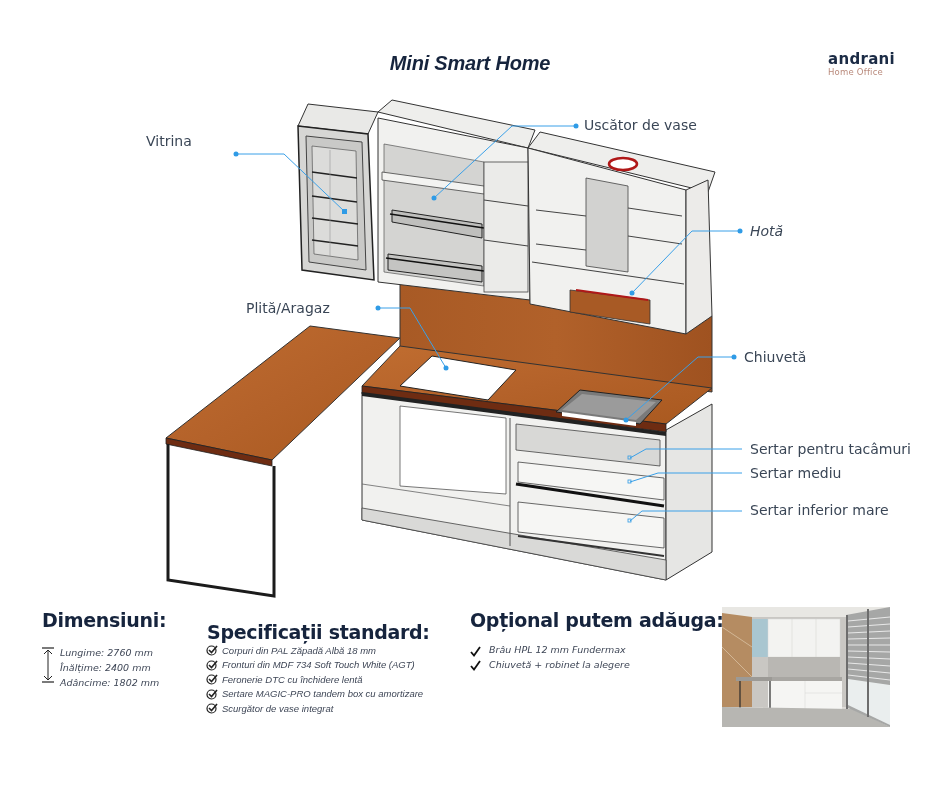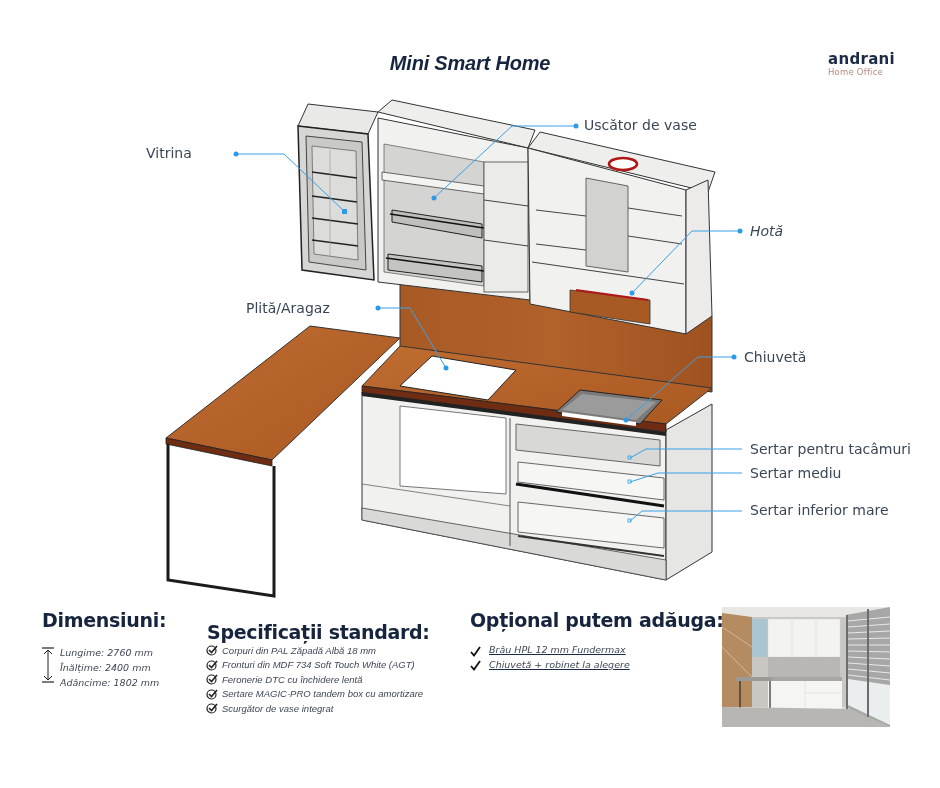--- a/index.html
+++ b/index.html
@@ -23,21 +23,21 @@
   .dim-arrow { position: absolute; left: 0; top: 2px; width: 12px; height: 36px; }
   .dim-items { position: absolute; left: 18px; top: 0; }
   .dim-item { font-size: 9.5px; font-style: italic; color: #3e4656; line-height: 15px; white-space: nowrap; font-family: "DejaVu Sans", sans-serif; }
 
   .spec-list { position: absolute; left: 206px; top: 643px; }
   .spec-item { display: flex; align-items: center; height: 14.5px; white-space: nowrap; }
   .spec-icon { width: 12px; height: 12px; margin-right: 4px; flex: none; }
   .spec-text { font-size: 9.5px; font-style: italic; color: #3e4656; font-family: Liberation Sans, sans-serif; }
 
   .opt-list { position: absolute; left: 470px; top: 643px; width: 230px; }
-  .opt-item { display: flex; align-items: flex-end; line-height: 14.5px; text-decoration: underline; }
+  .opt-item { display: flex; align-items: flex-end; line-height: 14.5px; }
   .opt-icon { width: 11px; height: 14px; margin-right: 8px; flex: none; }
   .opt-text { font-size: 9.5px; font-style: italic; color: #3e4656; font-family: "DejaVu Sans", sans-serif; }
 
   .photo { position: absolute; left: 722px; top: 607px; width: 168px; height: 120px; overflow: hidden; background: #d8d8d6; }
 </style>
 </head>
 <body>
 
 <div class="title">Mini Smart Home</div>
 <div class="logo">
@@ -159,21 +159,21 @@
     <circle cx="734" cy="357" r="2.5"></circle>
       <circle cx="626" cy="420" r="2.5"></circle>
   </g>
   <g fill="none" stroke="#2f9be6" stroke-width="0.8">
     <rect x="628" y="456" width="3" height="3"></rect>
     <rect x="628" y="480" width="3" height="3"></rect>
     <rect x="628" y="519" width="3" height="3"></rect>
   </g>
 </svg>
 
-<div class="callout-label" style="left:146px;top:145px;">Vitrina</div>
+<div class="callout-label" style="left:146px;top:133px;">Vitrina</div>
 <div class="callout-label" style="left:584px;top:117px;">Uscător de vase</div>
 <div class="callout-label" style="left:750px;top:223px;font-style:italic;">Hotă</div>
 <div class="callout-label" style="left:246px;top:300px;">Plită/Aragaz</div>
 <div class="callout-label" style="left:744px;top:349px;text-align:right;">Chiuvetă</div>
 <div class="callout-label" style="left:750px;top:441px;">Sertar pentru tacâmuri</div>
 <div class="callout-label" style="left:750px;top:465px;">Sertar mediu</div>
 <div class="callout-label" style="left:750px;top:502px;">Sertar inferior mare</div>
 
 <div class="section-title" style="left:42px;top:609px;">Dimensiuni:</div>
 <div class="dim-list">

